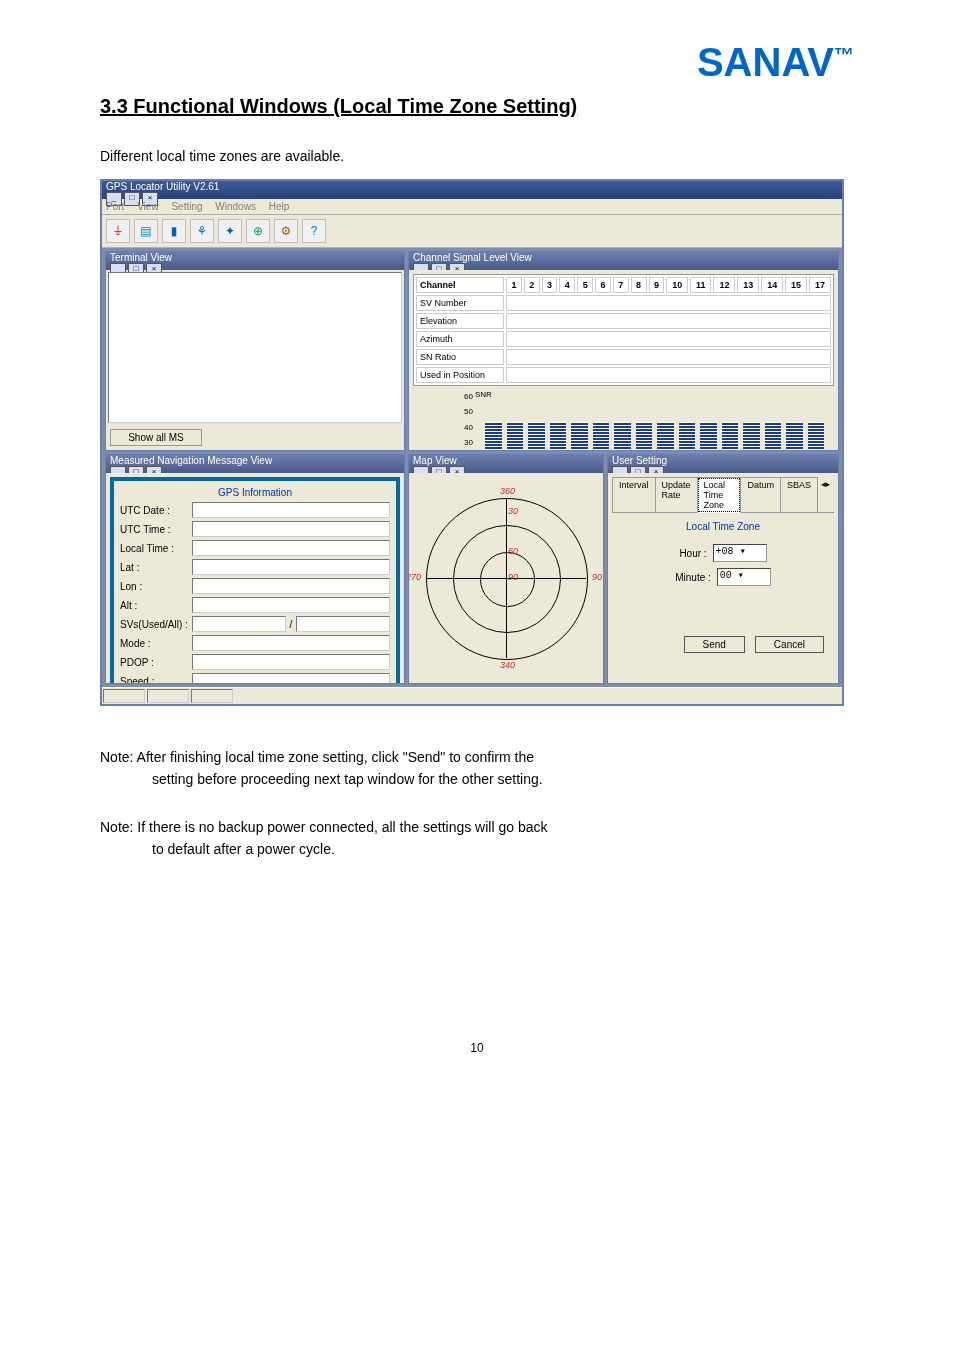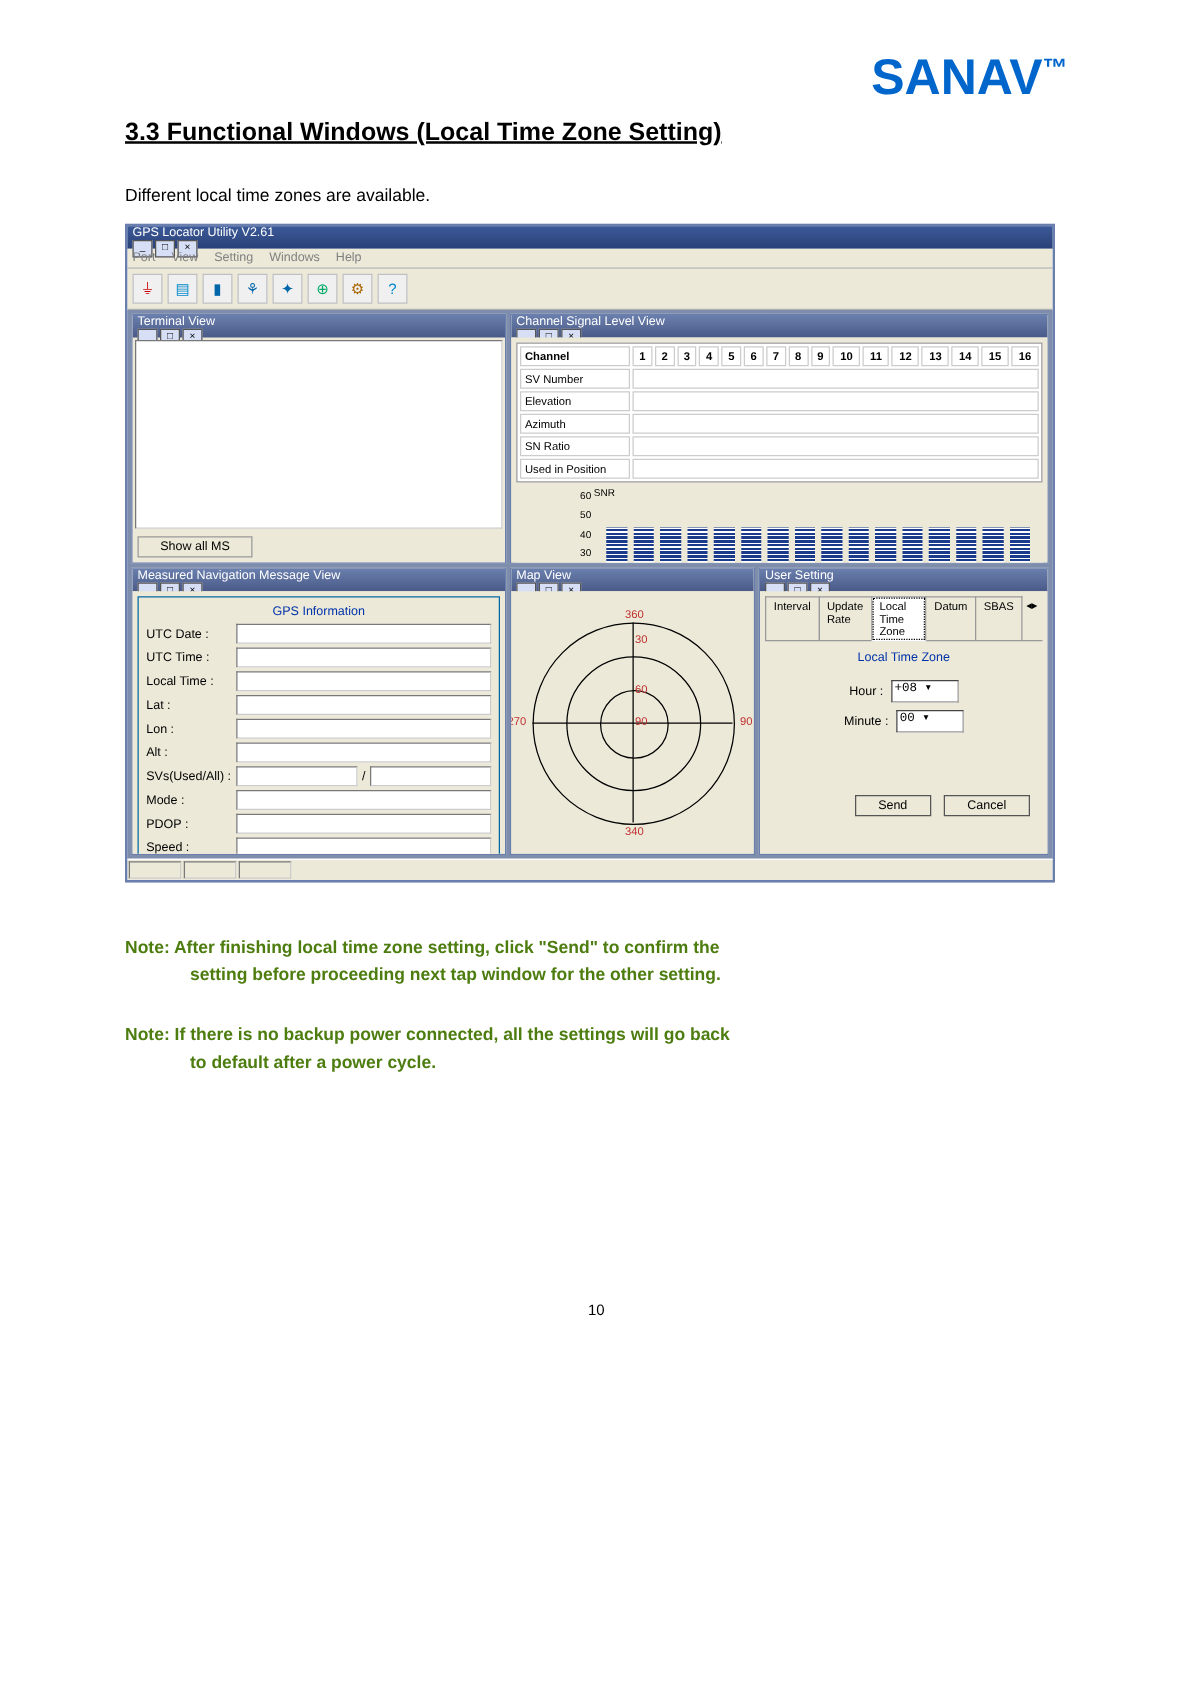--- a/index.html
+++ b/index.html
@@ -160,21 +160,21 @@
     flex: 1;
     background: repeating-linear-gradient(
       to top,
       #1a3b8c 0, #1a3b8c 2px,
       #ffffff 2px, #ffffff 3px
     );
     height: 60%;
   }
   
   .gps-info {
-    border: 1px solid #0369a1;
+    border: 4px solid #0369a1;
     padding: 6px;
     background: #ece9d8;
   }
   .gps-info .hdr {
     color: #0033aa;
     text-align: center;
     font-size: 10px;
     margin-bottom: 4px;
   }
   .field { display: flex; align-items: center; margin-bottom: 3px; }
@@ -197,21 +197,21 @@
   .compass .ring {
     position: absolute;
     border: 1px solid #000;
     border-radius: 50%;
   }
   .r1 { width: 160px; height: 160px; left: 0; top: 0; }
   .r2 { width: 106px; height: 106px; left: 27px; top: 27px; }
   .r3 { width: 53px; height: 53px; left: 53.5px; top: 53.5px; }
   .compass .cross1 { position: absolute; left: 80px; top: 0; width: 1px; height: 160px; background: #000; }
   .compass .cross2 { position: absolute; left: 0; top: 80px; width: 160px; height: 1px; background: #000; }
-  .clabel { position: absolute; font-size: 9px; color: #c03030; }
+  .clabel { position: absolute; font-size: 9px; color: #c03030; font-style: italic; }
   
   .tabs {
     display: flex;
     border-bottom: 1px solid #999;
     font-size: 9px;
     margin-bottom: 6px;
   }
   .tab {
     padding: 2px 6px;
     border: 1px solid #999;
@@ -268,22 +268,22 @@
     border-top: 1px solid #fff;
     height: 16px;
     display: flex;
   }
   .statusbar .cell {
     border: 1px inset #ccc;
     width: 40px;
     margin: 1px;
   }
   .note {
-    color: #4d7c0f;
-    font-weight: bold;
+    color: #000000;
+    font-weight: normal;
     font-size: 14px;
     line-height: 1.6;
     margin-bottom: 25px;
   }
   .note .indent { padding-left: 52px; display: block; }
   .pagenum {
     text-align: center;
     font-size: 12px;
     margin-top: 180px;
   }
@@ -364,21 +364,21 @@
                   <th>6</th>
               <th>7</th>
                   <th>8</th>
               <th>9</th>
                   <th>10</th>
               <th>11</th>
                   <th>12</th>
               <th>13</th>
                   <th>14</th>
               <th>15</th>
-                  <th>16</th>
+                  <th>17</th>
             </tr>
             <tr>
                   <td class="rowlabel">SV Number</td>
                   <td colspan="16"></td>
                 </tr>
             <tr>
                   <td class="rowlabel">Elevation</td>
                   <td colspan="16"></td>
                 </tr>
             <tr>

